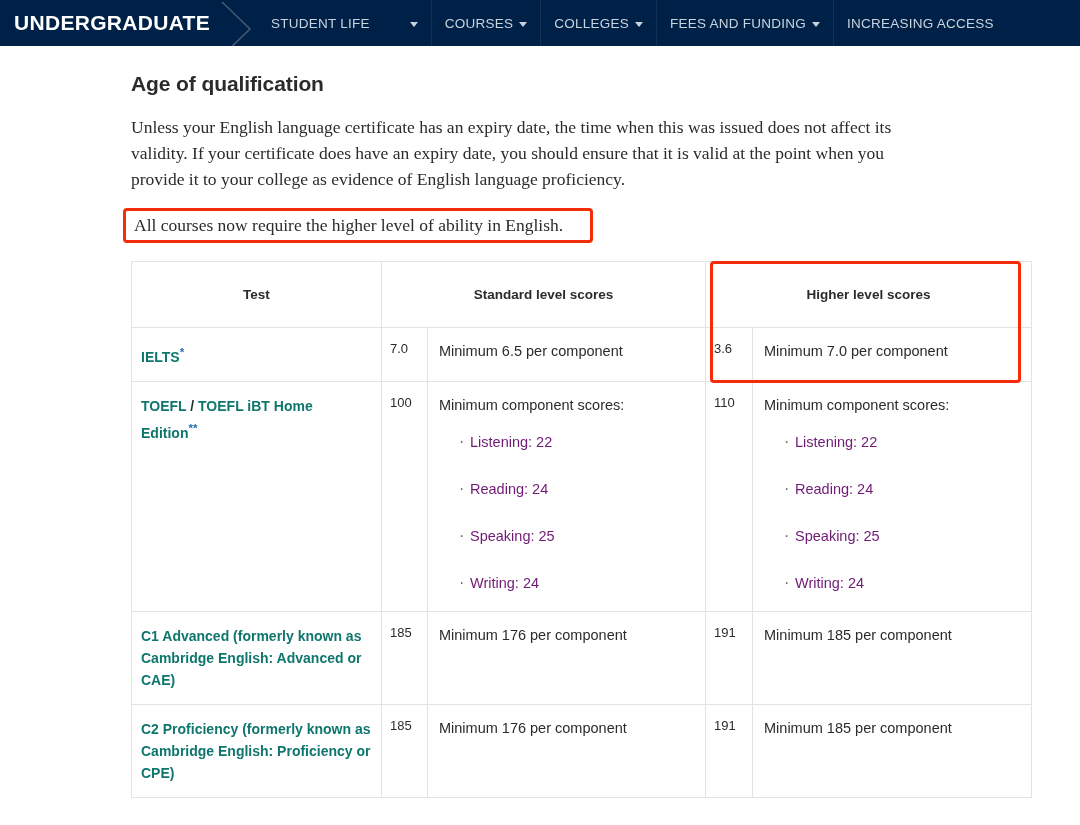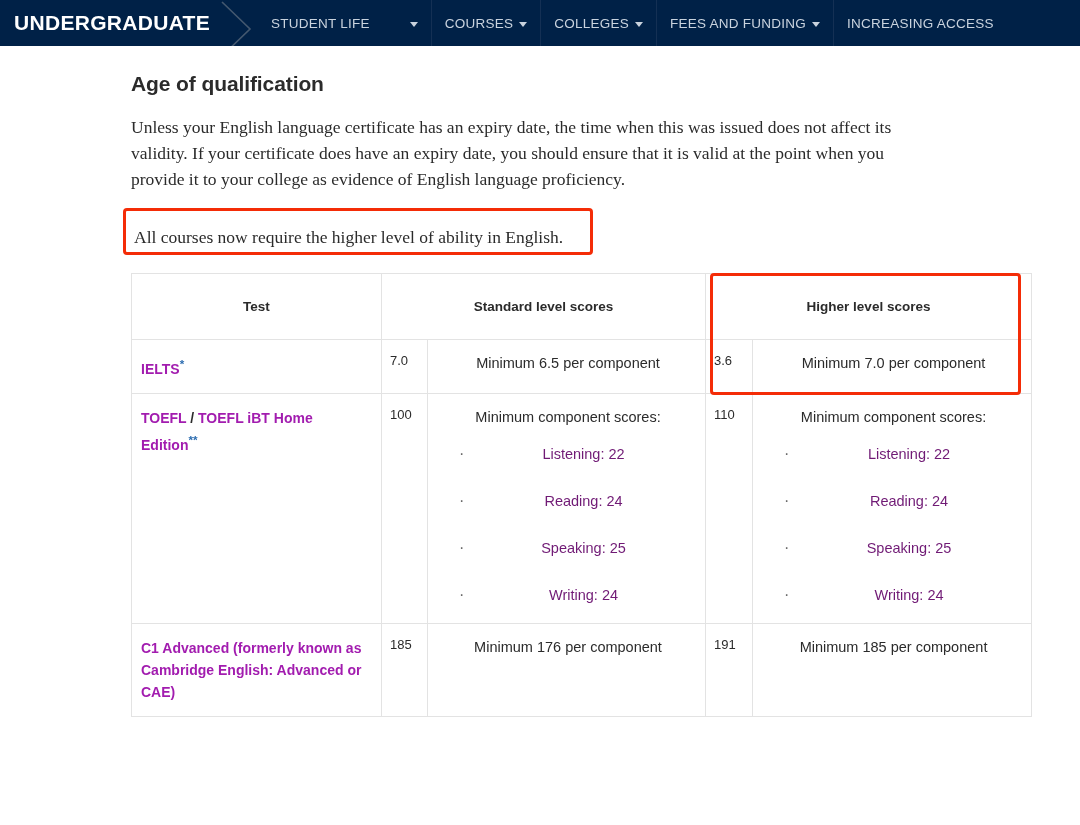--- a/index.html
+++ b/index.html
@@ -99,21 +99,21 @@
     position: relative;
     margin-top: 16px;
     margin-left: -8px;
     width: 470px;
   }
   .callout-line {
     font-family: "Liberation Serif", serif;
     font-size: 17.5px;
     line-height: 24px;
     color: #2b2b2b;
-    padding: 17px 8px 6px 11px;
+    padding: 5px 8px 6px 11px;
   }
   .annot-box {
     position: absolute;
     border: 3px solid #f42c07;
     border-radius: 4px;
     pointer-events: none;
     z-index: 20;
   }
   .annot-callout {
     left: 0; top: 0; right: 0; bottom: 0;
@@ -142,37 +142,36 @@
   }
   td.test-cell {
     padding: 13px 10px 13px 9px;
     font-size: 14px;
     font-weight: 700;
     line-height: 22px;
     color: #2b6cb0;
   }
   td.test-cell .sep { color: #2b2b2b; font-weight: 700; }
   td.test-cell a {
-    color: #a21caf;
+    color: #0f766e;
     text-decoration: none;
     cursor: pointer;
   }
   td.score-cell {
     padding: 13px 8px 13px 8px;
     font-size: 13px;
     color: #2b2b2b;
     text-align: left;
     white-space: nowrap;
   }
   td.detail-cell {
     padding: 13px 8px 13px 11px;
     font-size: 14.5px;
     line-height: 21px;
     color: #2b2b2b;
-    text-align: center;
   }
   td.detail-cell .lead { display: block; }
   td.detail-cell ul {
     list-style: none;
     margin: 16px 0 4px 0;
     padding: 0 0 0 31px;
   }
   td.detail-cell ul li {
     position: relative;
     margin: 0 0 26px 0;
@@ -305,19 +304,30 @@
               <td class="test-cell"><a>C1 Advanced (formerly known as Cambridge English: Advanced or CAE)</a></td>
               <td class="score-cell">185</td>
               <td class="detail-cell">
                 <span class="lead">Minimum 176 per component</span>
               </td>
               <td class="score-cell">191</td>
               <td class="detail-cell">
                 <span class="lead">Minimum 185 per component</span>
               </td>
             </tr>
+            <tr>
+              <td class="test-cell"><a>C2 Proficiency (formerly known as Cambridge English: Proficiency or CPE)</a></td>
+              <td class="score-cell">185</td>
+              <td class="detail-cell">
+                <span class="lead">Minimum 176 per component</span>
+              </td>
+              <td class="score-cell">191</td>
+              <td class="detail-cell">
+                <span class="lead">Minimum 185 per component</span>
+              </td>
+            </tr>
           </tbody>
       </table>
       <div class="annot-box annot-higher"></div>
     </div>
 
   </div>
 </div>
 
 </body></html>

